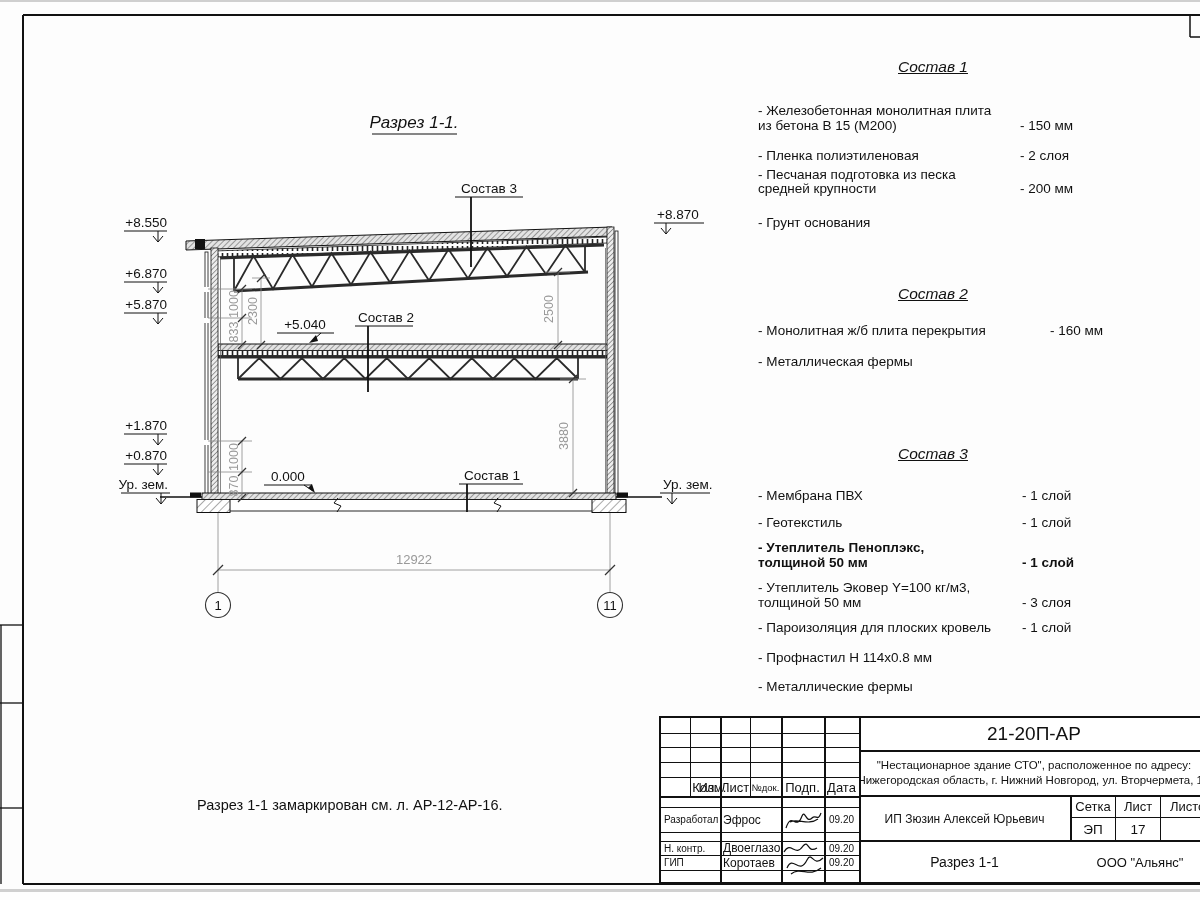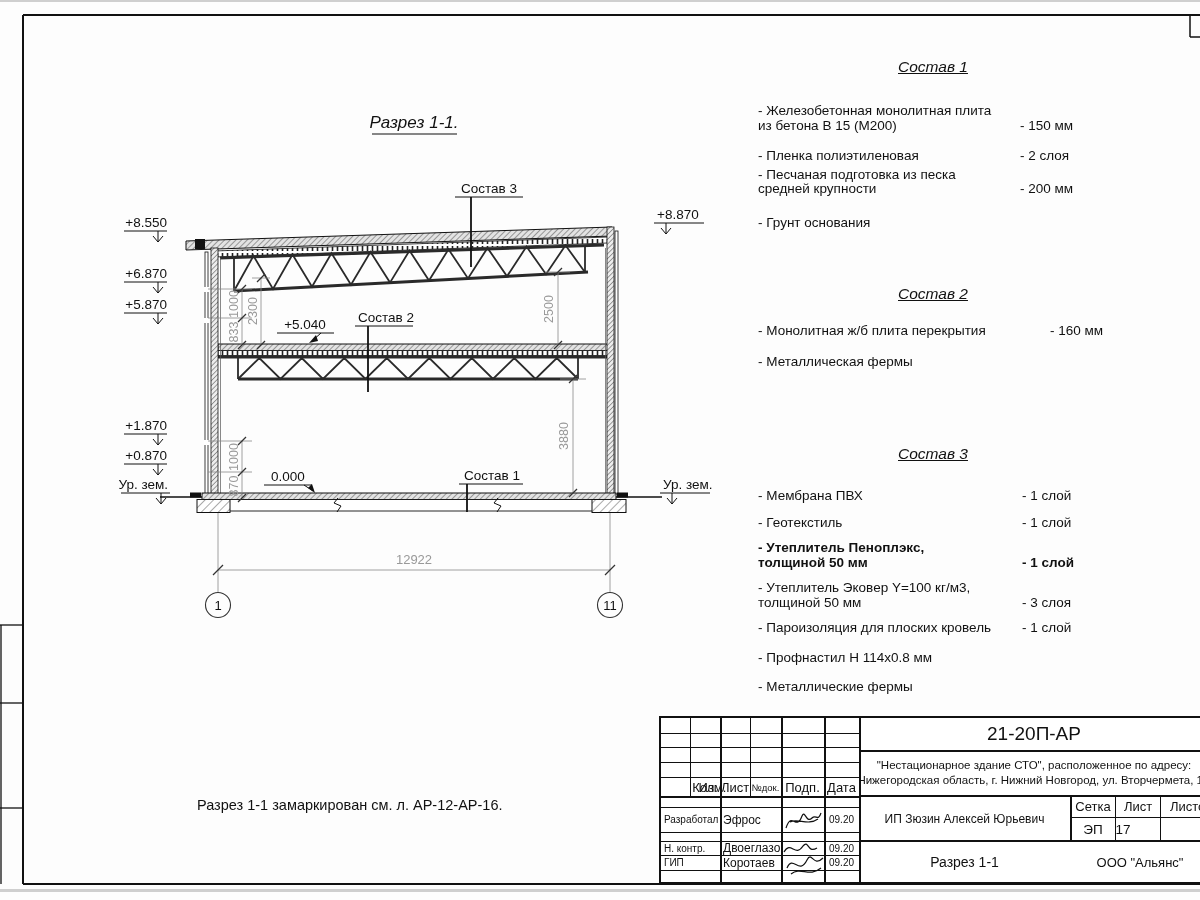--- a/index.html
+++ b/index.html
@@ -380,16 +380,16 @@
   <div class="cell" style="left:198px;top:0;width:350px;height:32px;font-size:19px;">21-20П-АР</div>
   <div class="cell" style="left:200px;top:34px;width:346px;height:42px;font-size:11.5px;flex-direction:column;line-height:15px;">
     <span style="white-space:nowrap;">"Нестационарное здание СТО", расположенное по адресу:</span>
     <span style="white-space:nowrap;">Нижегородская область, г. Нижний Новгород, ул. Вторчермета, 1А</span>
   </div>
   <div class="cell" style="left:198px;top:79px;width:211px;height:43px;font-size:12px;">ИП Зюзин Алексей Юрьевич</div>
   <div class="cell" style="left:410px;top:78px;width:44px;height:21px;font-size:13px;">Сетка</div>
   <div class="cell" style="left:455px;top:78px;width:44px;height:21px;font-size:13px;">Лист</div>
   <div class="cell" style="left:500px;top:78px;width:48px;height:21px;font-size:13px;justify-content:flex-start;padding-left:9px;">Листов</div>
   <div class="cell" style="left:410px;top:100px;width:44px;height:22px;font-size:13.5px;">ЭП</div>
-  <div class="cell" style="left:440px;top:100px;width:44px;height:22px;font-size:13.5px;">17</div>
+  <div class="cell" style="left:455px;top:100px;width:44px;height:22px;font-size:13.5px;">17</div>
   <div class="cell" style="left:198px;top:124px;width:211px;height:40px;font-size:14px;">Разрез 1-1</div>
   <div class="cell" style="left:410px;top:124px;width:138px;height:40px;font-size:13px;">ООО "Альянс"</div>
 </div>
 
 </body></html>

